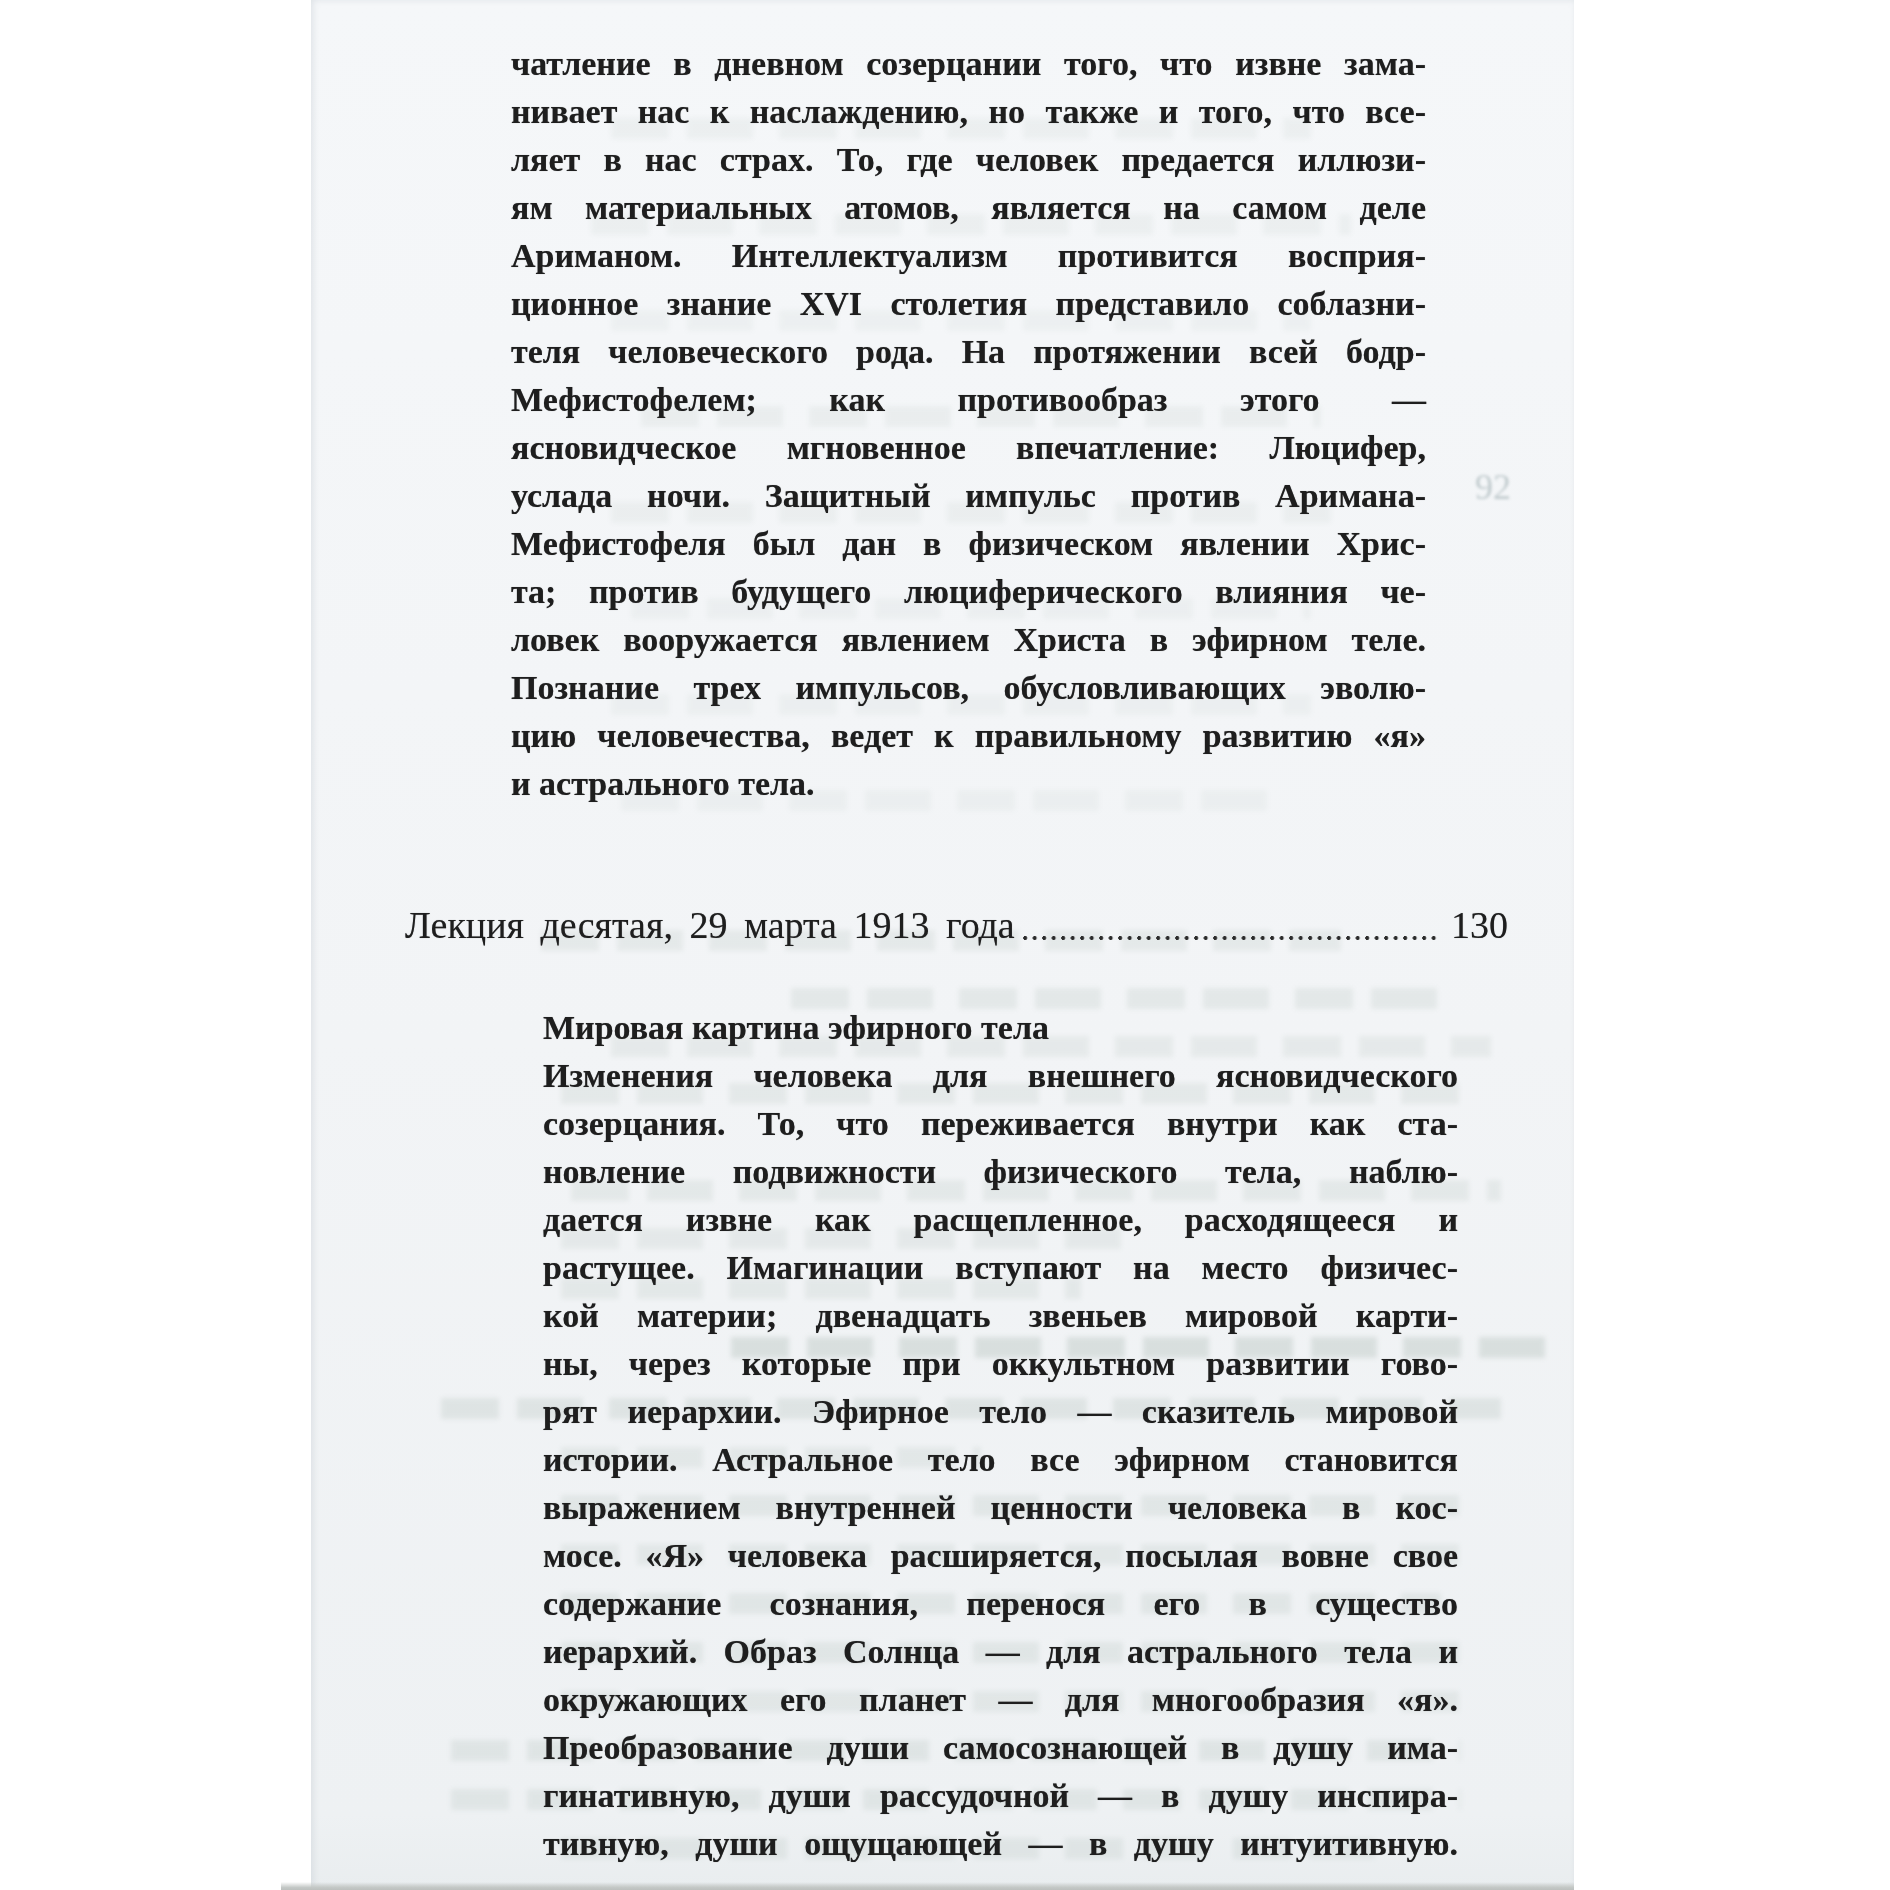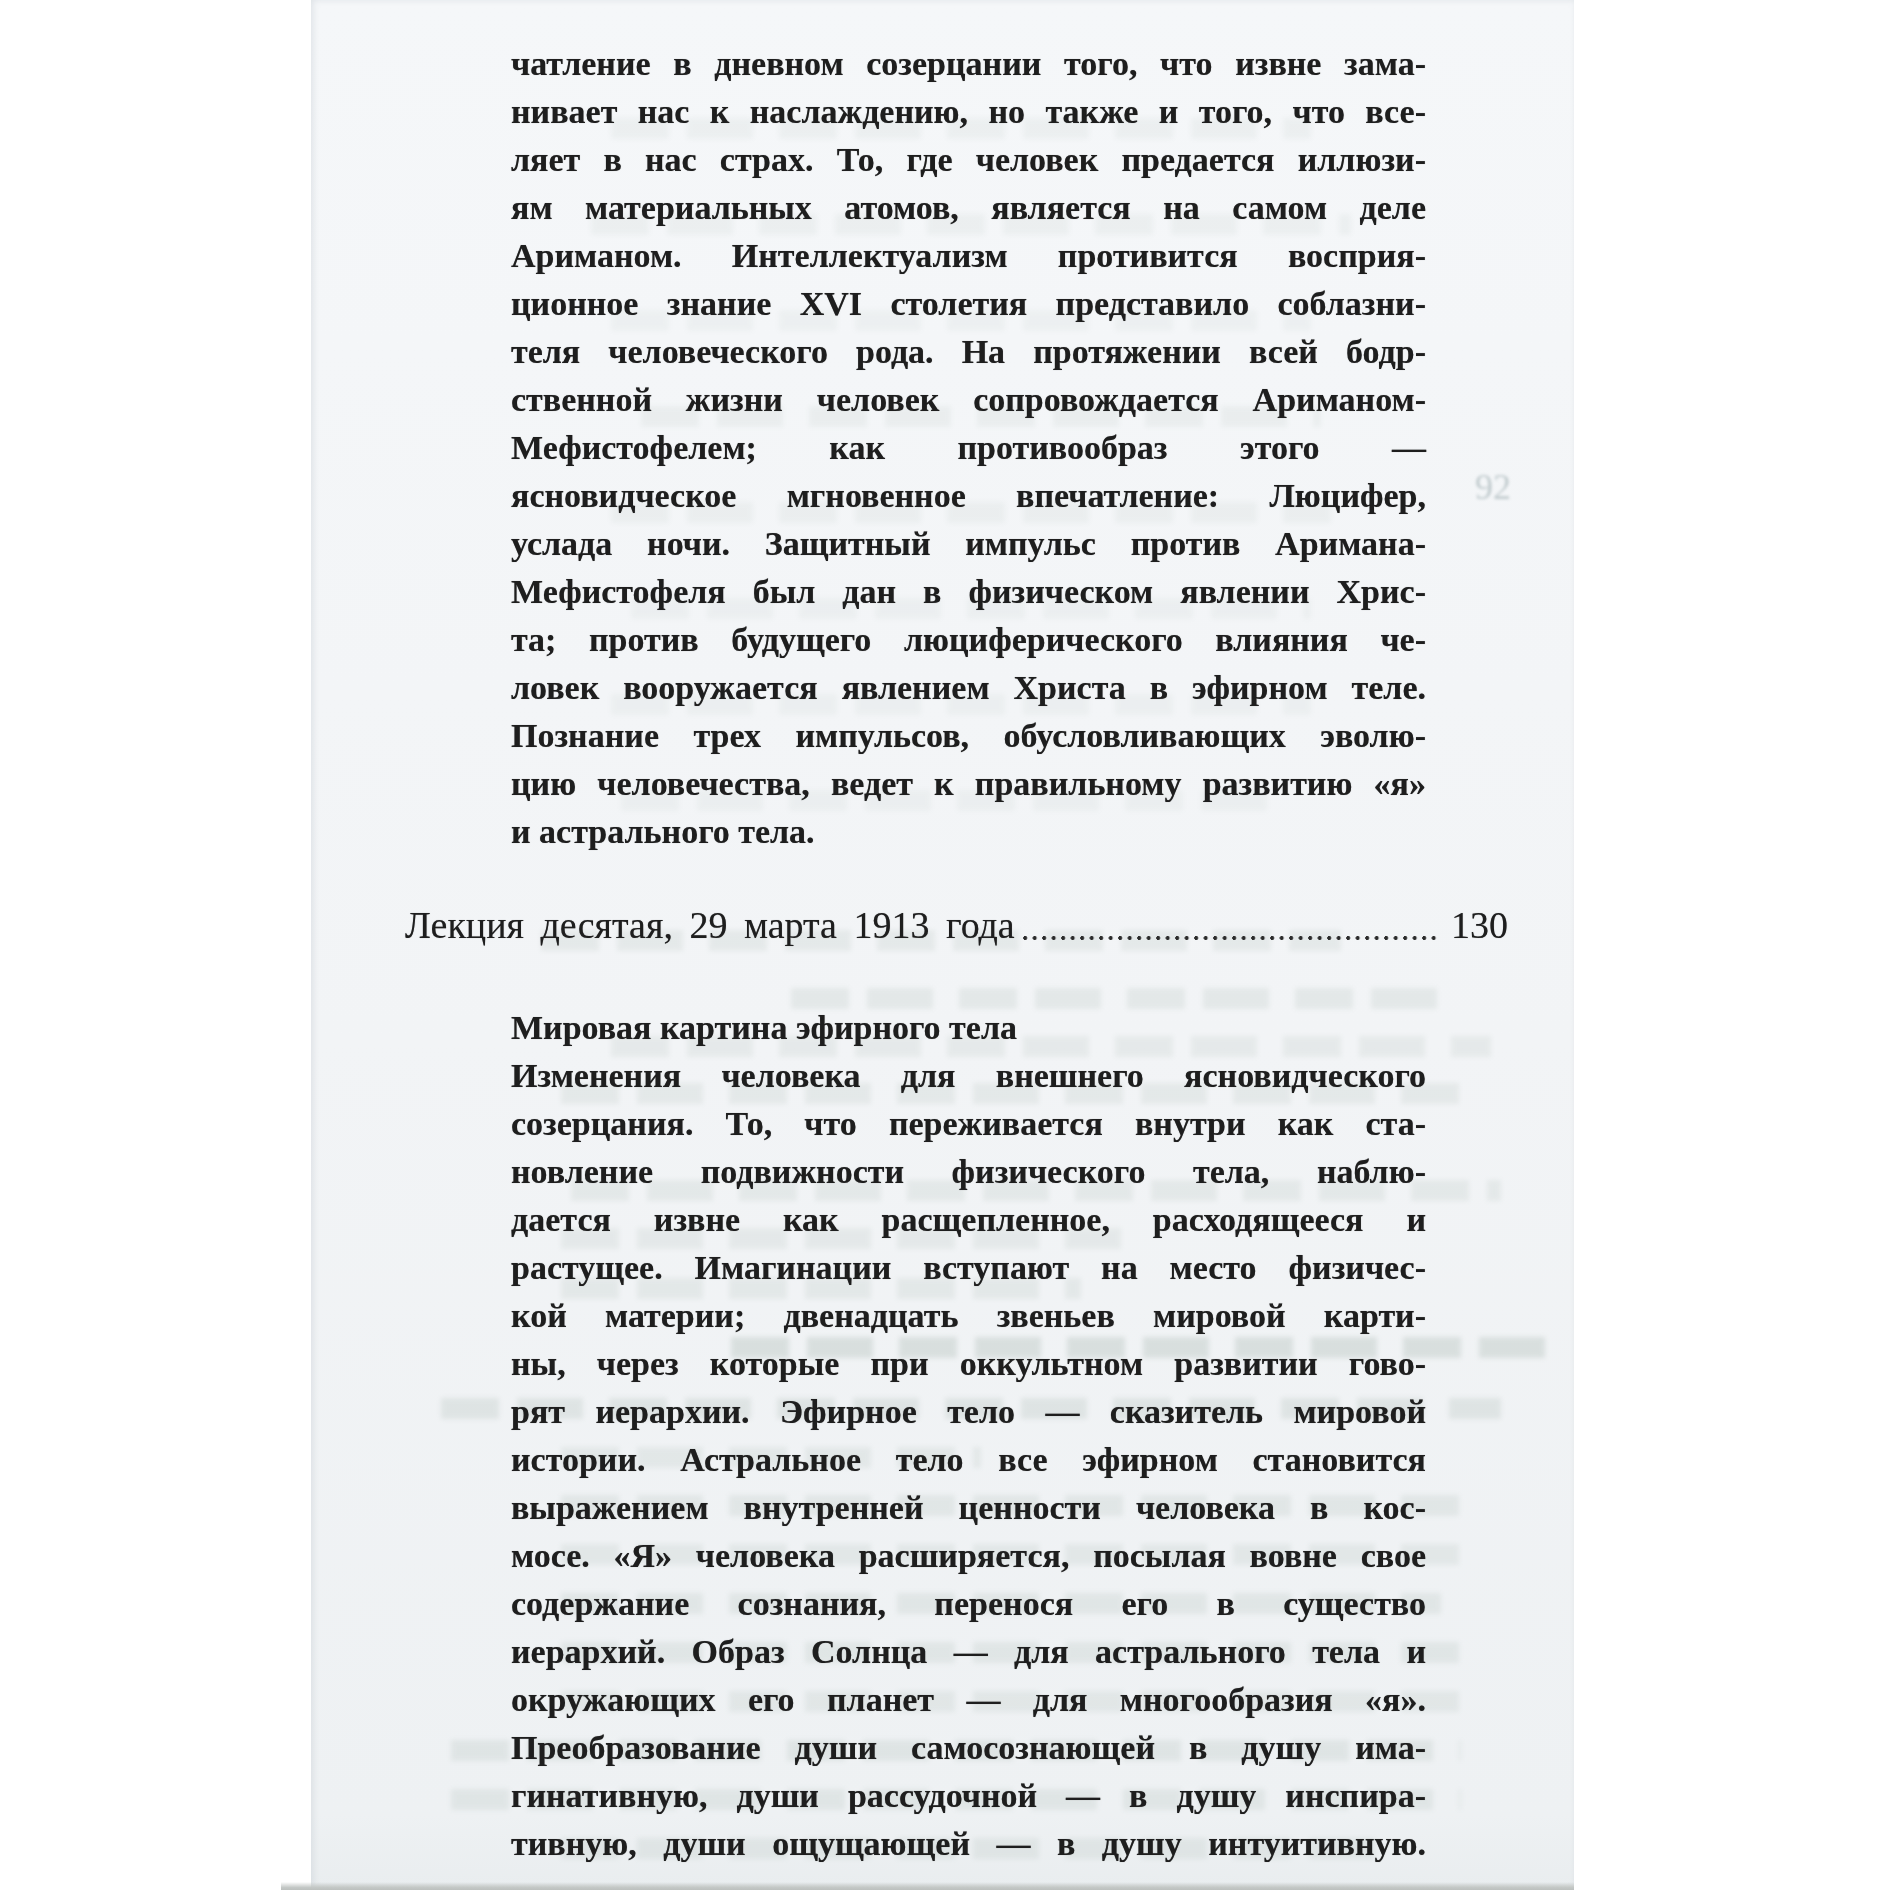--- a/index.html
+++ b/index.html
@@ -19,21 +19,21 @@
   }
   
   .para {
     position:absolute; left:200px; width:915px;
     color:#1e1e1e;
     font-size:34px;
     text-shadow:0 0 0.7px rgba(25,25,25,0.55);
     font-weight:bold;
   }
   .para1 { top:40px; }
-  .para2 { top:1004px; }
+  .para2 { top:1004px;margin-left:32px; }
   .line {
     height:48px; line-height:48px; white-space:nowrap;
     text-align:justify; text-align-last:justify;
   }
   .line.no-stretch { text-align-last:left; }
   .list-wrap { display:block; }
   
   .entry-row {
     position:absolute; left:94px; top:896px; width:1103px; height:58px;
     display:flex; align-items:baseline;
@@ -95,21 +95,20 @@
   <div class="ghost-num">92</div>
 
   <div class="para para1 list-wrap">
       <div class="line">чатление в дневном созерцании того, что извне зама-</div>
       <div class="line">нивает нас к наслаждению, но также и того, что все-</div>
       <div class="line">ляет в нас страх. То, где человек предается иллюзи-</div>
       <div class="line">ям материальных атомов, является на самом деле</div>
       <div class="line">Ариманом. Интеллектуализм противится восприя-</div>
       <div class="line">ционное знание XVI столетия представило соблазни-</div>
       <div class="line">теля человеческого рода. На протяжении всей бодр-</div>
-      <div class="line">ственной жизни человек сопровождается Ариманом-</div>
       <div class="line">Мефистофелем; как противообраз этого —</div>
       <div class="line">ясновидческое мгновенное впечатление: Люцифер,</div>
       <div class="line">услада ночи. Защитный импульс против Аримана-</div>
       <div class="line">Мефистофеля был дан в физическом явлении Хрис-</div>
       <div class="line">та; против будущего люциферического влияния че-</div>
       <div class="line">ловек вооружается явлением Христа в эфирном теле.</div>
       <div class="line">Познание трех импульсов, обусловливающих эволю-</div>
       <div class="line">цию человечества, ведет к правильному развитию «я»</div>
       <div class="line no-stretch">и астрального тела.</div>
     </div>

